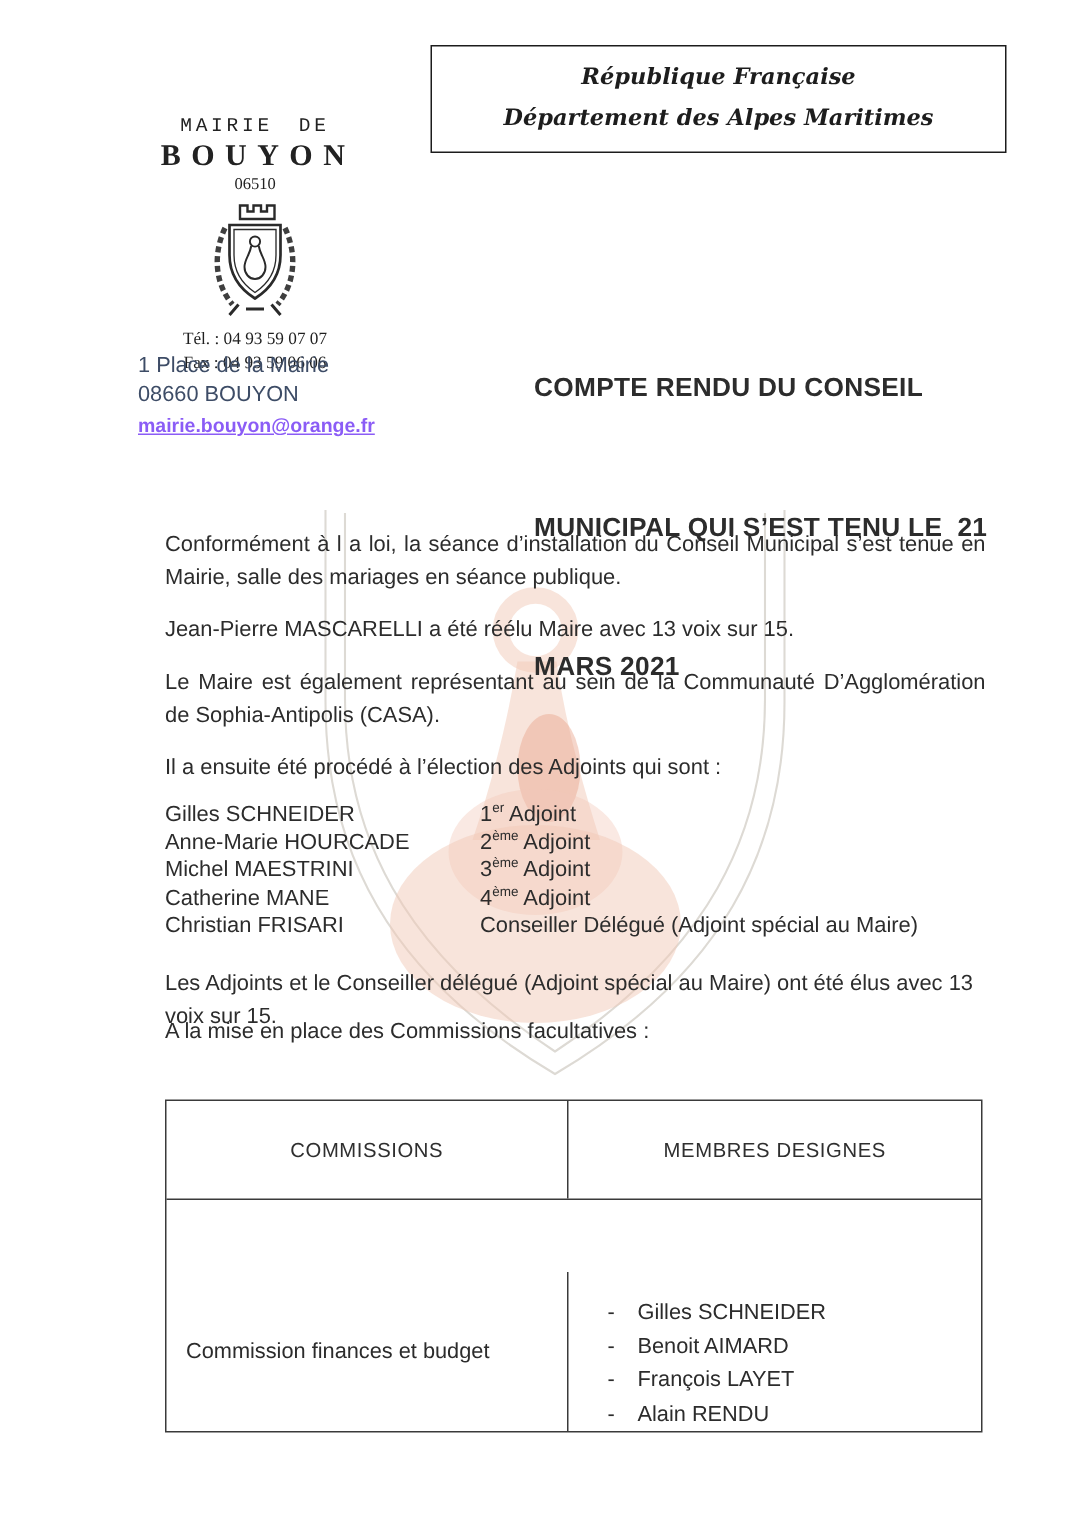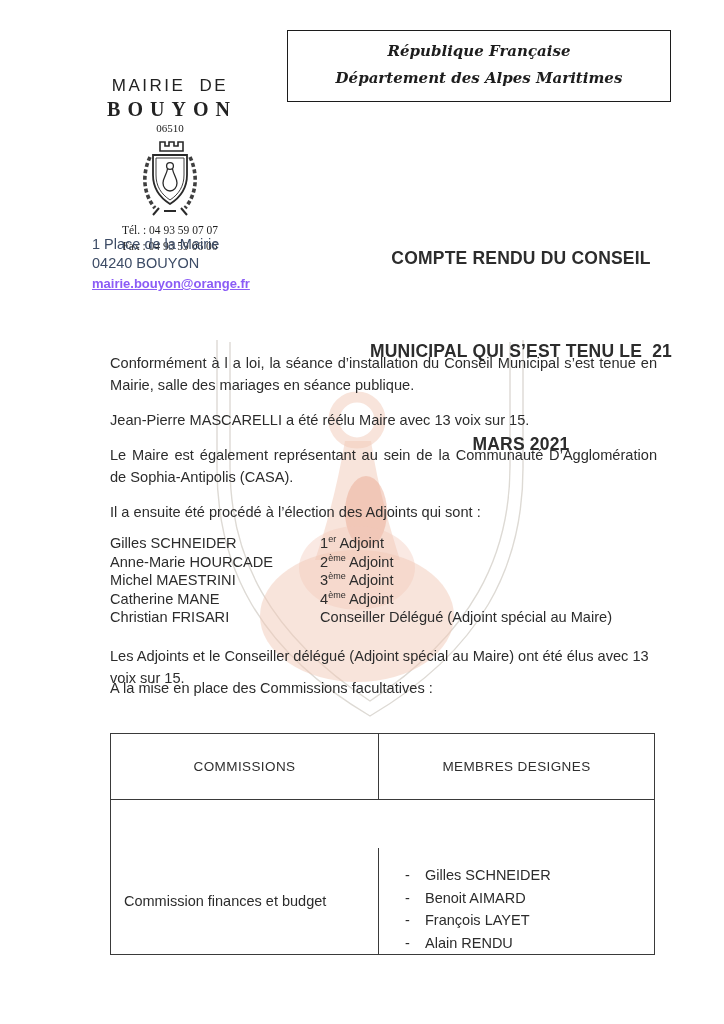--- a/index.html
+++ b/index.html
@@ -21,33 +21,33 @@
     text-align:center;
     font-family:"DejaVu Serif", serif;
     font-style:italic;font-weight:bold;
     color:#1d1d1d;font-size:15px;
   }
   .header-box .hline1{margin-top:11px;}
   .header-box .hline2{margin-top:9px;}
 
   
   .letterhead{left:86px;top:76px;width:168px;text-align:center;color:#222;}
-  .org-prefix{font-family:Liberation Sans, sans-serif;font-size:17px;letter-spacing:2.5px;word-spacing:7px;}
+  .org-prefix{font-family:Liberation Mono, monospace;font-size:13px;letter-spacing:2.5px;word-spacing:7px;}
   .org-name{font-family:"Liberation Serif", serif;font-size:20px;font-weight:bold;letter-spacing:7px;margin-top:2px;margin-left:4px;}
   .org-cp{font-family:"Liberation Serif", serif;font-size:11px;margin-top:1px;}
   .crest{margin-top:3px;}
   .tel-fax{font-family:"Liberation Serif", serif;font-size:11.5px;line-height:15.5px;margin-top:2px;color:#1f1f1f;}
 
   .address-block{left:92px;top:235px;width:200px;font-size:14.5px;line-height:19px;color:#3d4c66;}
   .email-link{display:inline-block;margin-top:1px;font-size:13px;font-weight:bold;color:#8b5cf6;text-decoration:underline;cursor:pointer;}
 
   .doc-title{
     left:356px;top:181px;width:330px;
     font-size:17.5px;font-weight:bold;color:#2c2c2c;
-    line-height:31px;letter-spacing:0.2px;white-space:pre;text-align:center;
+    line-height:31px;letter-spacing:0.2px;white-space:pre;
   }
 
   .para{left:110px;width:547px;font-size:14.6px;line-height:22px;color:#2c2c2c;}
   .just{text-align:justify;}
   .p1{top:352px;}
   .p2{top:409px;}
   .p3{top:444px;}
   .p4{top:501px;}
   .p5{top:645px;}
   .p6{top:677px;}
@@ -121,21 +121,21 @@
       </svg>
     </div>
     <div class="tel-fax">
       <div>Tél. : 04 93 59 07 07</div>
       <div>Fax : 04 93 59 06 06</div>
     </div>
   </div>
 
   <div class="layer address-block">
     <div>1 Place de la Mairie</div>
-    <div>04240 BOUYON</div>
+    <div>08660 BOUYON</div>
     <a class="email-link">mairie.bouyon@orange.fr</a>
   </div>
 
   <div class="layer doc-title">
     <div>COMPTE RENDU DU CONSEIL</div>
     <div>MUNICIPAL QUI S’EST TENU LE  21</div>
     <div>MARS 2021</div>
   </div>
 
   <div class="layer para p1 just">Conformément à l a loi, la séance d’installation du Conseil Municipal s’est tenue en Mairie, salle des mariages en séance publique.</div>

